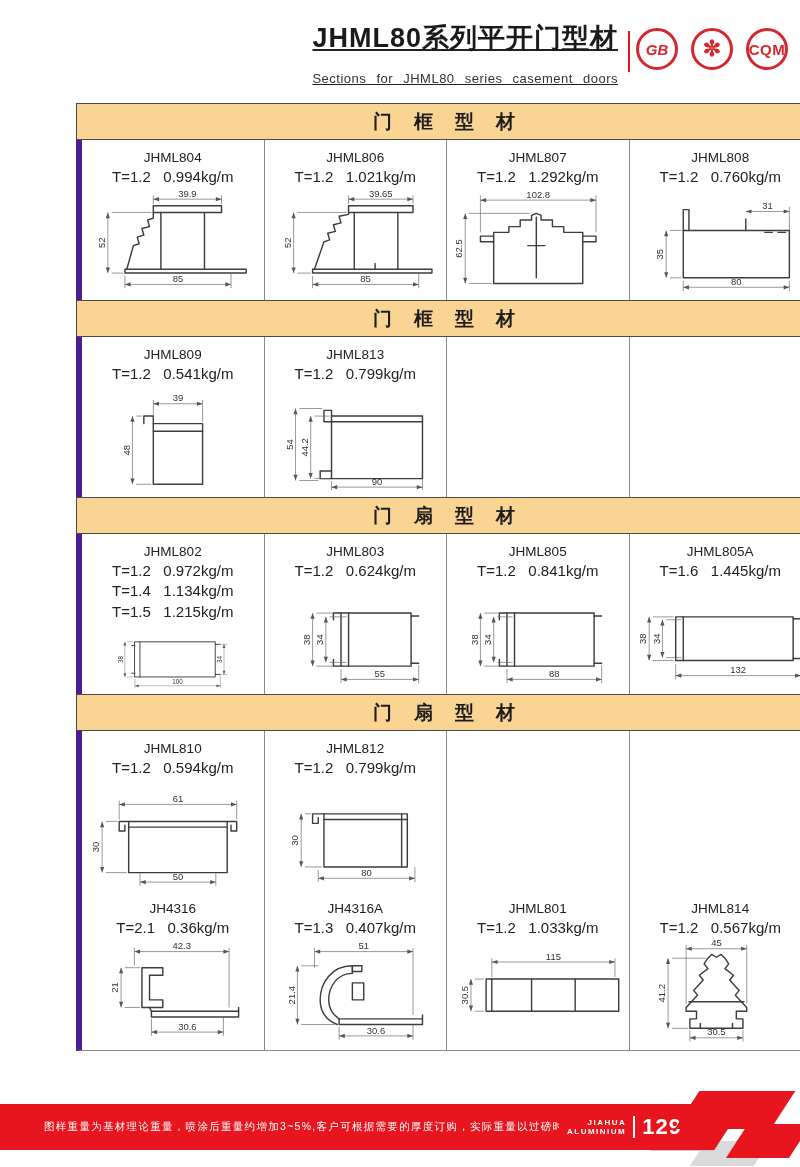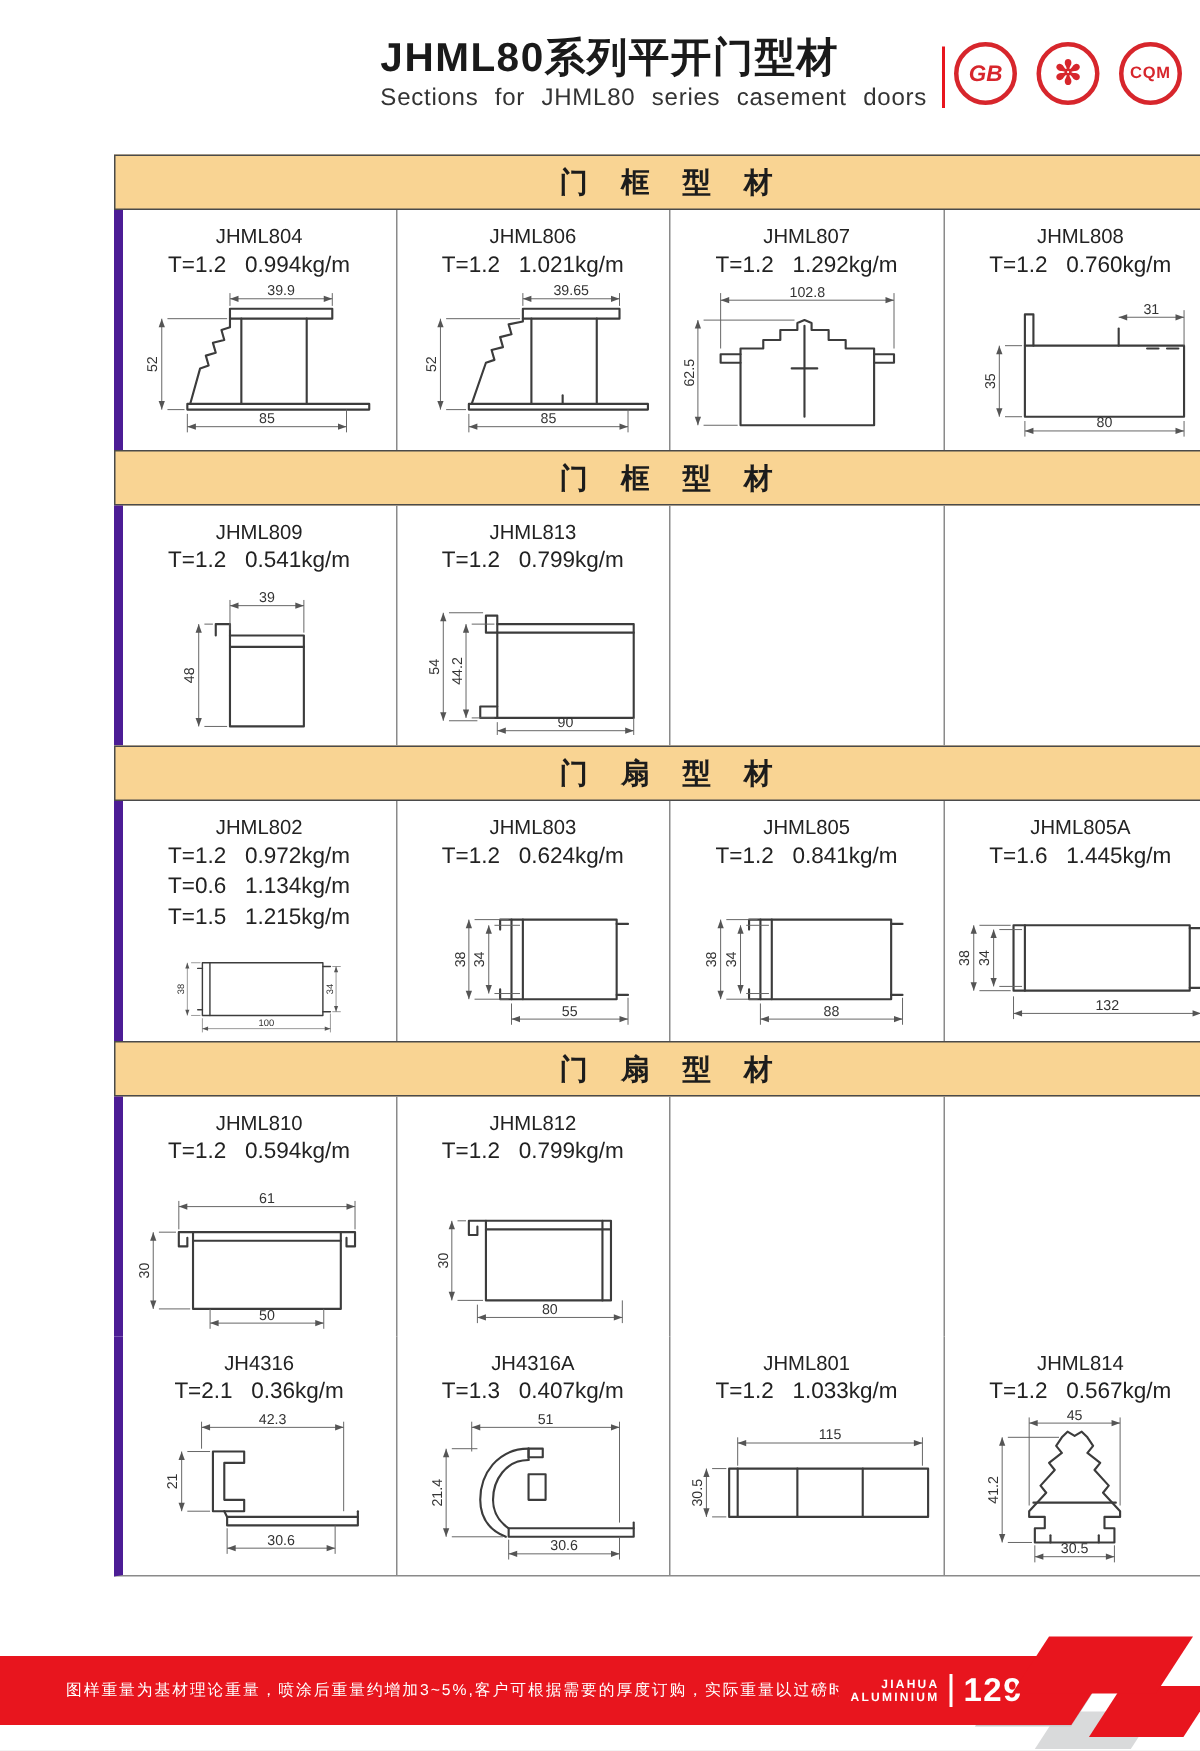--- a/index.html
+++ b/index.html
@@ -1,29 +1,29 @@
 <!DOCTYPE html>
 <html><head>
 <meta charset="utf-8">
 <style>
   html,body{margin:0;padding:0;background:#e9e9e9;}
   .page{position:relative;width:800px;height:1167px;margin:0 auto;background:#ffffff;
         overflow:hidden;font-family:"Liberation Sans",sans-serif;color:#222;}
 
   
-  .hdr-text{position:absolute;top:24px;right:182px;text-align:left;}
+  .hdr-text{position:absolute;top:24px;right:182px;text-align:right;text-decoration:underline;}
   .hdr-title{font-size:27px;font-weight:bold;color:#1a1a1a;letter-spacing:1px;line-height:1.1;}
-  .hdr-sub{font-size:16px;color:#333;letter-spacing:.5px;word-spacing:6px;margin-top:3px;}
+  .hdr-sub{font-size:13px;color:#333;letter-spacing:.5px;word-spacing:6px;margin-top:17px;}
   .hdr-div{position:absolute;top:31px;right:170px;width:2px;height:41px;background:#e8151e;}
   .logos{position:absolute;top:28px;right:12px;display:flex;gap:13px;}
   .logo{width:42px;height:42px;border:3px solid #d7262c;border-radius:50%;box-sizing:border-box;
         display:flex;align-items:center;justify-content:center;color:#d7262c;font-weight:bold;text-align:right;}
   .logo.gb{font-size:15px;font-style:italic;}
   .logo.star{font-size:22px;}
-  .logo.cqm{font-size:11px;letter-spacing:.5px;}
+  .logo.cqm{font-size:15px;letter-spacing:.5px;}
 
   
   .table{position:absolute;left:32px;top:103px;width:736px;padding-left:44px;}
   .sec-h{height:37px;box-sizing:border-box;background:#f9d493;border:1px solid #4a4a4a;
          display:flex;align-items:center;justify-content:center;
          font-size:19px;font-weight:bold;color:#1c1c1c;letter-spacing:22px;text-indent:22px;}
   .row{display:flex;height:160px;box-sizing:border-box;
        border-left:6px solid #4c1d95;border-right:1px solid #8a8a8a;}
   .row.last{border-bottom:1px solid #8a8a8a;}
   .cell{flex:1 1 0;box-sizing:border-box;border-right:1px solid #8a8a8a;
@@ -254,21 +254,21 @@
       <div class="cell"></div>
       <div class="cell"></div>
     </div>
 
     <div class="sec-h">门扇型材</div>
     <div class="row">
       <div class="cell">
         <div class="pname">JHML802</div>
         <div class="pspecs">
             <div class="spec">T=1.2   0.972kg/m</div>
-            <div class="spec">T=0.6   1.134kg/m</div>
+            <div class="spec">T=1.4   1.134kg/m</div>
             <div class="spec">T=1.5   1.215kg/m</div>
           </div>
         <svg class="pdraw" viewBox="0 0 182 110">
             <path d="M30,30 H158 V86 H30 Z" class="pf"></path>
             <path d="M38,30 V86" class="pf"></path>
             <path d="M158,34 H166" class="pf"></path>
             <path d="M158,82 H166" class="pf"></path>
             <path d="M30,36 H25" class="pf"></path>
             <path d="M30,80 H25" class="pf"></path>
             <line x1="18" y1="30" x2="28" y2="30" class="xl"></line>

